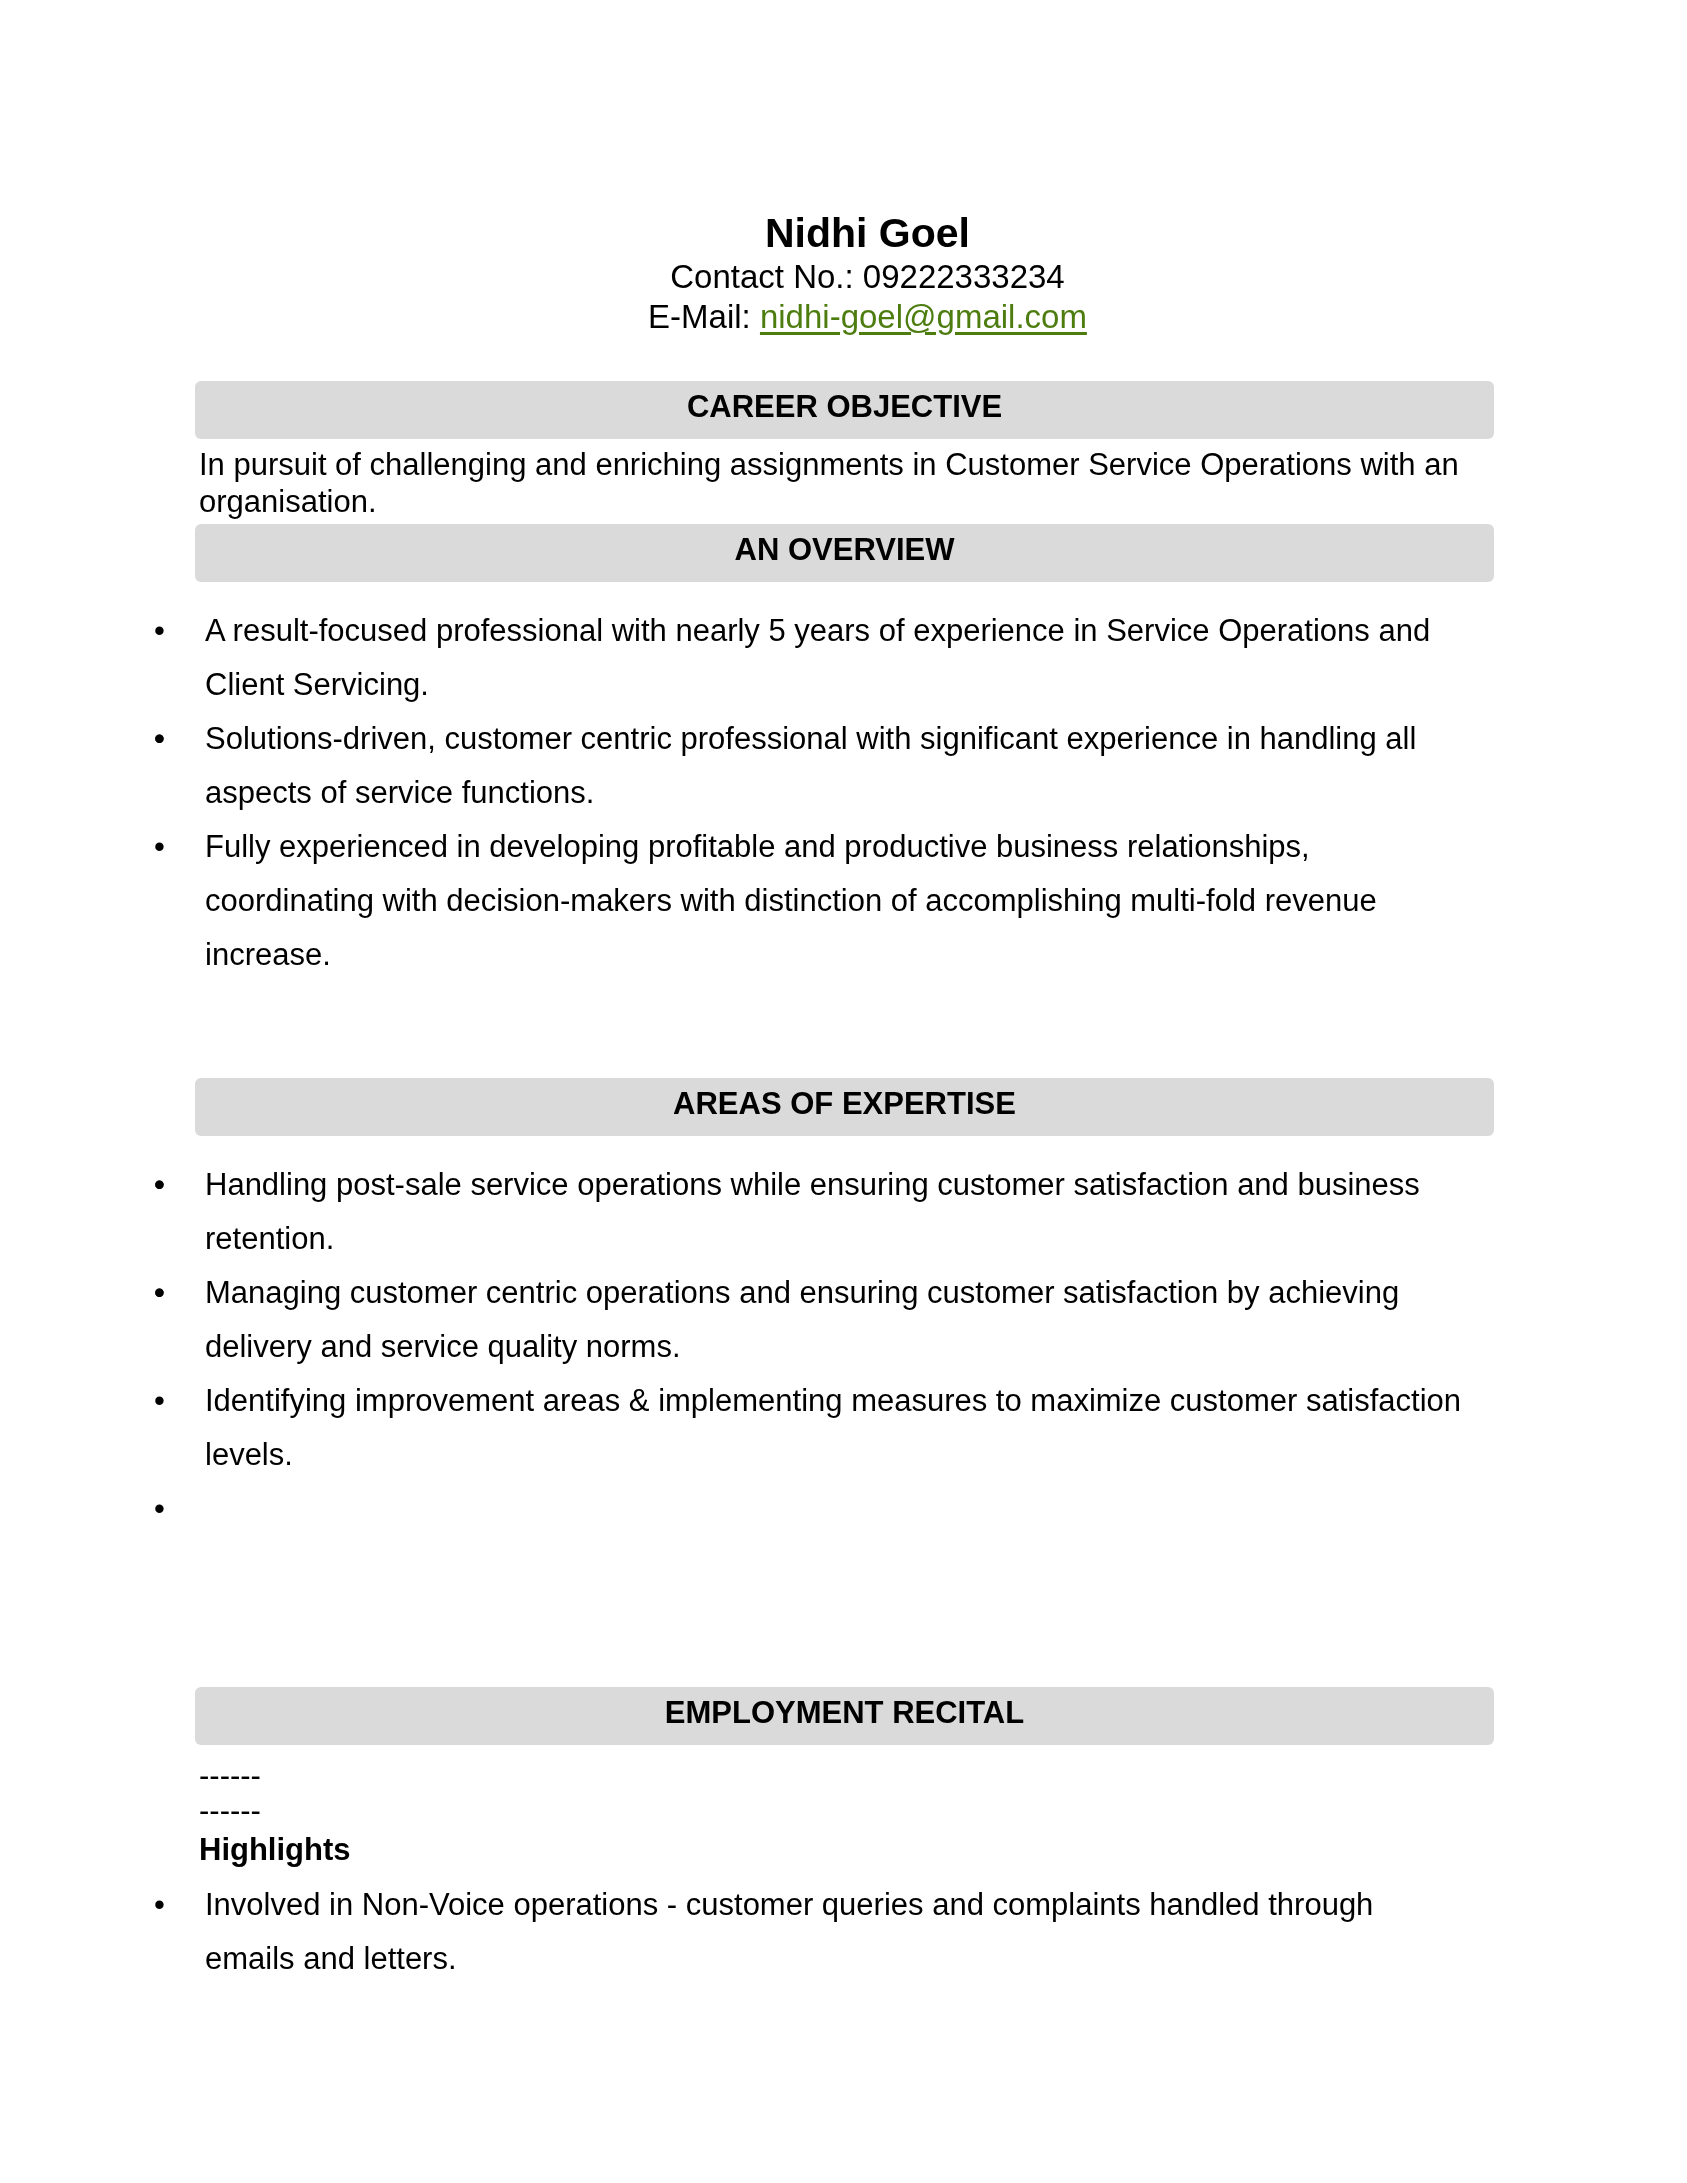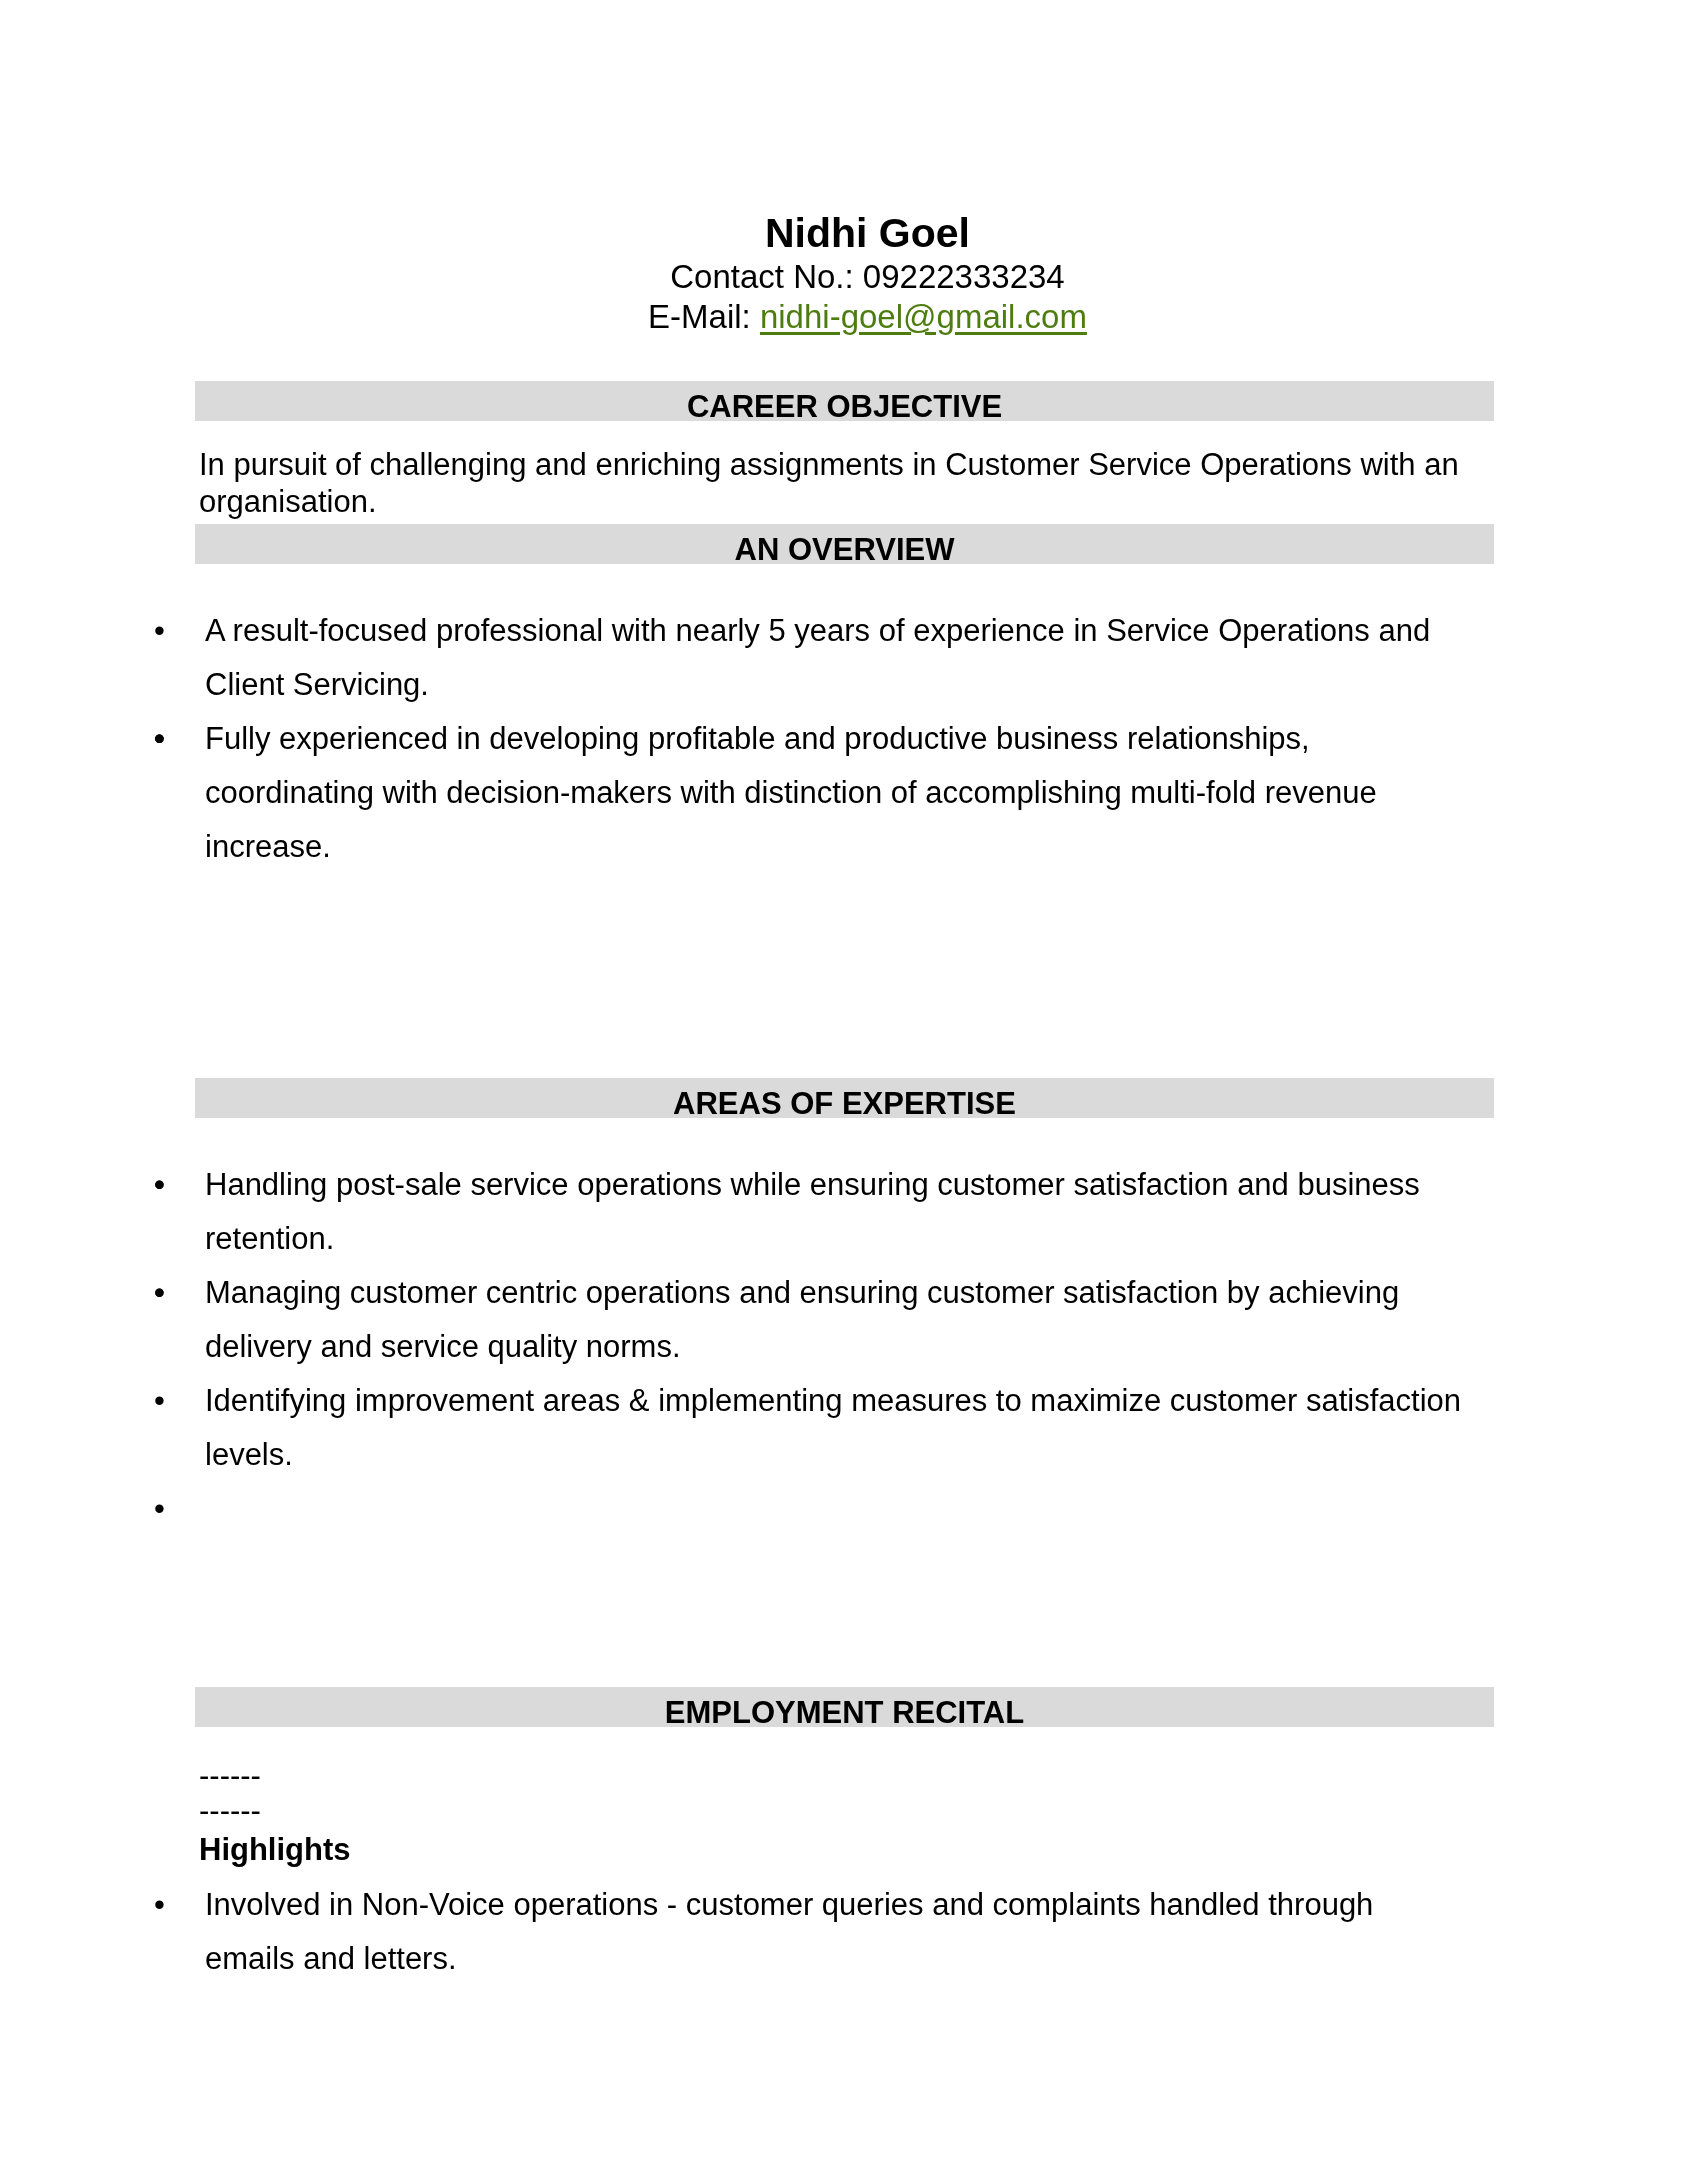--- a/index.html
+++ b/index.html
@@ -4,22 +4,22 @@
 <style>
   html, body { margin: 0; padding: 0; background: #ffffff; }
   body { width: 1687px; height: 2184px; position: relative; overflow: hidden;
          font-family: "Liberation Sans", sans-serif; color: #000; }
   .abs { position: absolute; }
   .center { left: 0; width: 1687px; text-align: center; white-space: nowrap; padding-left: 24px; }
   .name { top: 210px; font-size: 41px; font-weight: bold; line-height: 47px; }
   .contact { top: 257px; font-size: 33px; line-height: 40px; }
   .email { top: 297px; font-size: 33px; line-height: 40px; }
   .email a { color: #4d7c0f; text-decoration: underline; text-underline-offset: 3.5px; }
-  .band { position: absolute; left: 195px; width: 1299px; height: 40px; background: #dadada;
-          text-align: center; font-weight: bold; font-size: 31px; line-height: 52px; white-space: nowrap; }
+  .band { position: absolute; left: 195px; width: 1299px; height: 58px; background: #dadada;
+          text-align: center; font-weight: bold; font-size: 31px; line-height: 52px; white-space: nowrap; border-radius: 6px; }
   .para { position: absolute; left: 199px; width: 1301px; font-size: 31px; line-height: 37px; }
   .list { position: absolute; left: 0; width: 1687px; margin: 0; padding: 0; list-style: none; }
   .list li { position: relative; padding-left: 205px; width: 1258px; font-size: 31px; line-height: 54px; }
   .bullet { position: absolute; left: 154px; top: 0; font-size: 31px; }
   .plain { position: absolute; left: 199px; font-size: 31px; line-height: 35px; white-space: nowrap; }
   .bold { font-weight: bold; }
 </style>
 </head>
 <body>
 
@@ -33,21 +33,21 @@
   <a>nidhi-goel@gmail.com</a>
 </div>
 
 <div class="band" style="top:381px;">CAREER OBJECTIVE</div>
 <div class="para" style="top:446px;">In pursuit of challenging and enriching assignments in Customer Service Operations with an organisation.</div>
 
 <div class="band" style="top:524px;">AN OVERVIEW</div>
 <ul class="list" style="top:604px;">
   <li><span class="bullet">•</span><span>A result-focused professional with nearly 5 years of experience in Service Operations and Client Servicing.</span></li>
   <li><span class="bullet">•</span></li>
-  <li><span class="bullet">•</span></li>
+  <li><span class="bullet">•</span><span>Solutions-driven, customer centric professional with significant experience in handling all aspects of service functions.</span></li>
   <li><span class="bullet">•</span><span>Fully experienced in developing profitable and productive business relationships, coordinating with decision-makers with distinction of accomplishing multi-fold revenue increase.</span></li>
 </ul>
 
 <div class="band" style="top:1078px;">AREAS OF EXPERTISE</div>
 <ul class="list" style="top:1158px;">
   <li><span class="bullet">•</span></li>
   <li><span class="bullet">•</span><span>Handling post-sale service operations while ensuring customer satisfaction and business retention.</span></li>
   <li><span class="bullet">•</span></li>
   <li><span class="bullet">•</span><span>Managing customer centric operations and ensuring customer satisfaction by achieving delivery and service quality norms.</span></li>
   <li><span class="bullet">•</span><span>Identifying improvement areas &amp; implementing measures to maximize customer satisfaction levels.</span></li>

